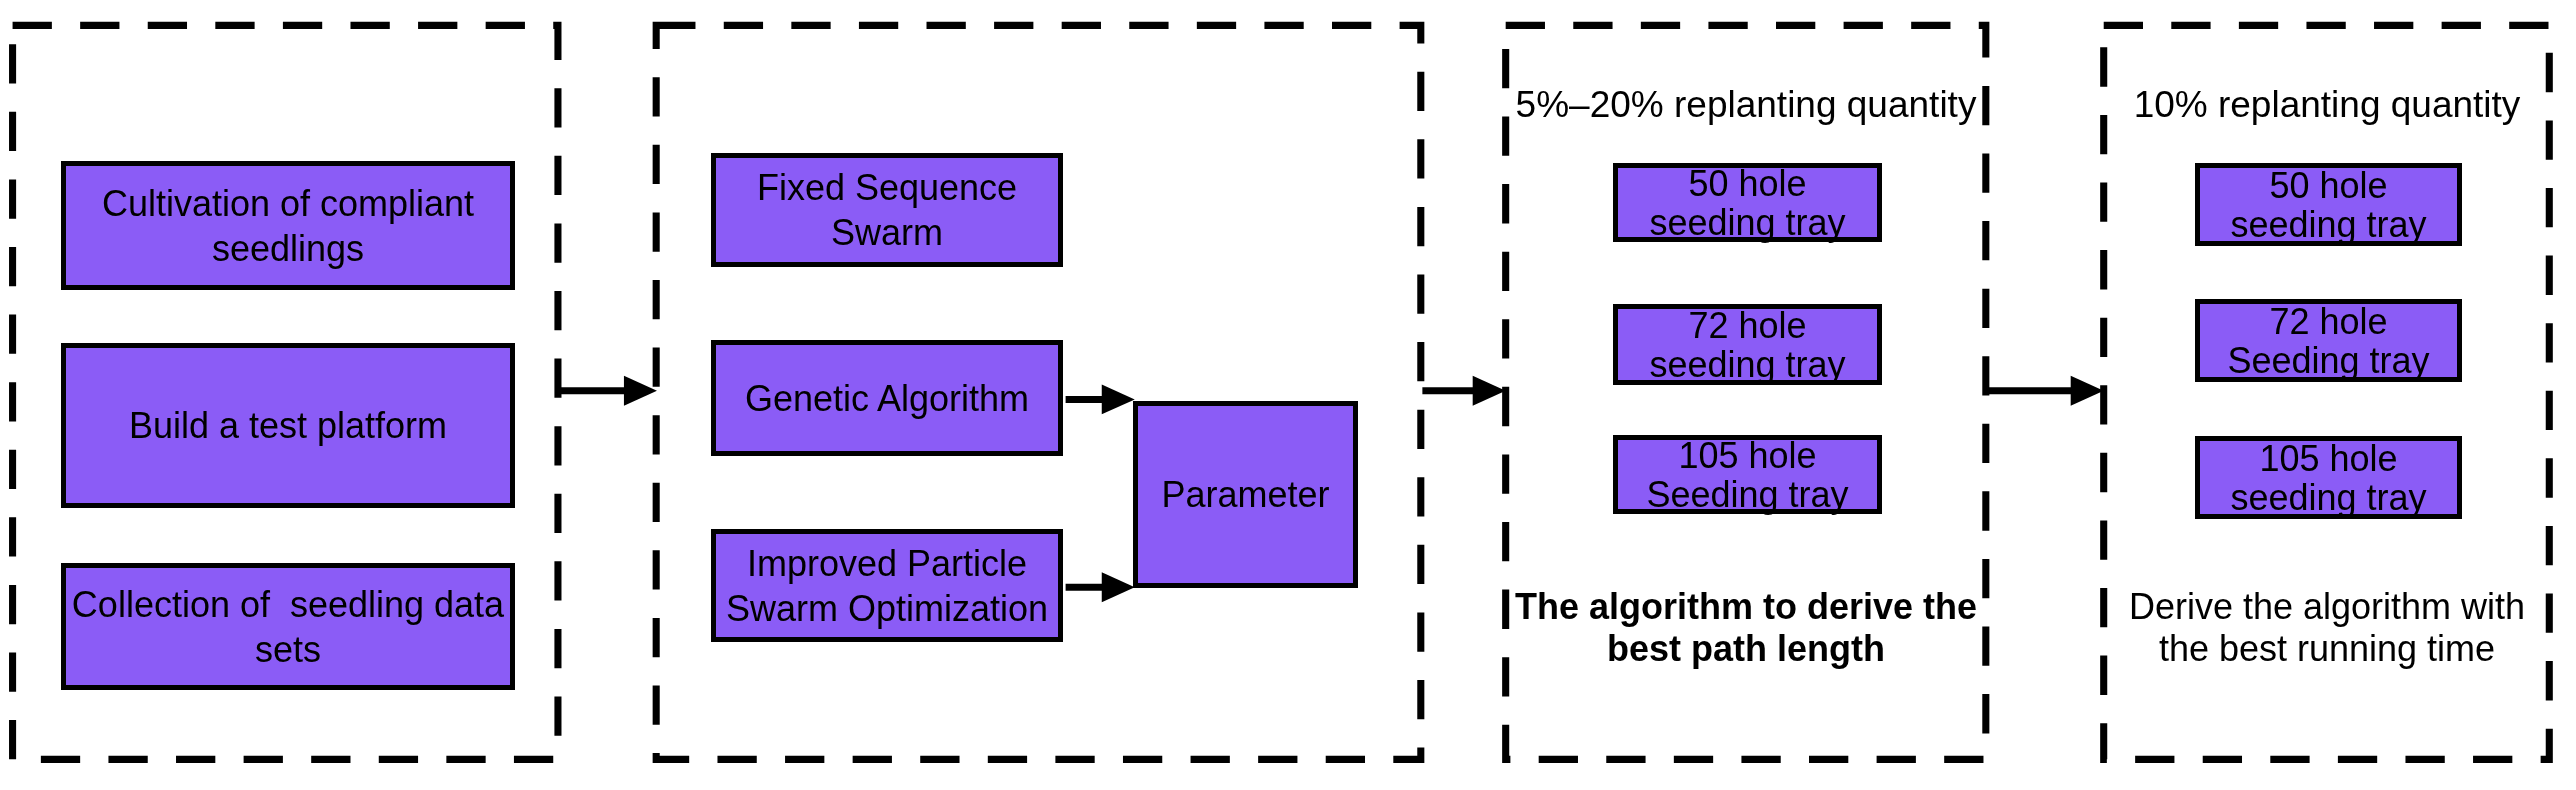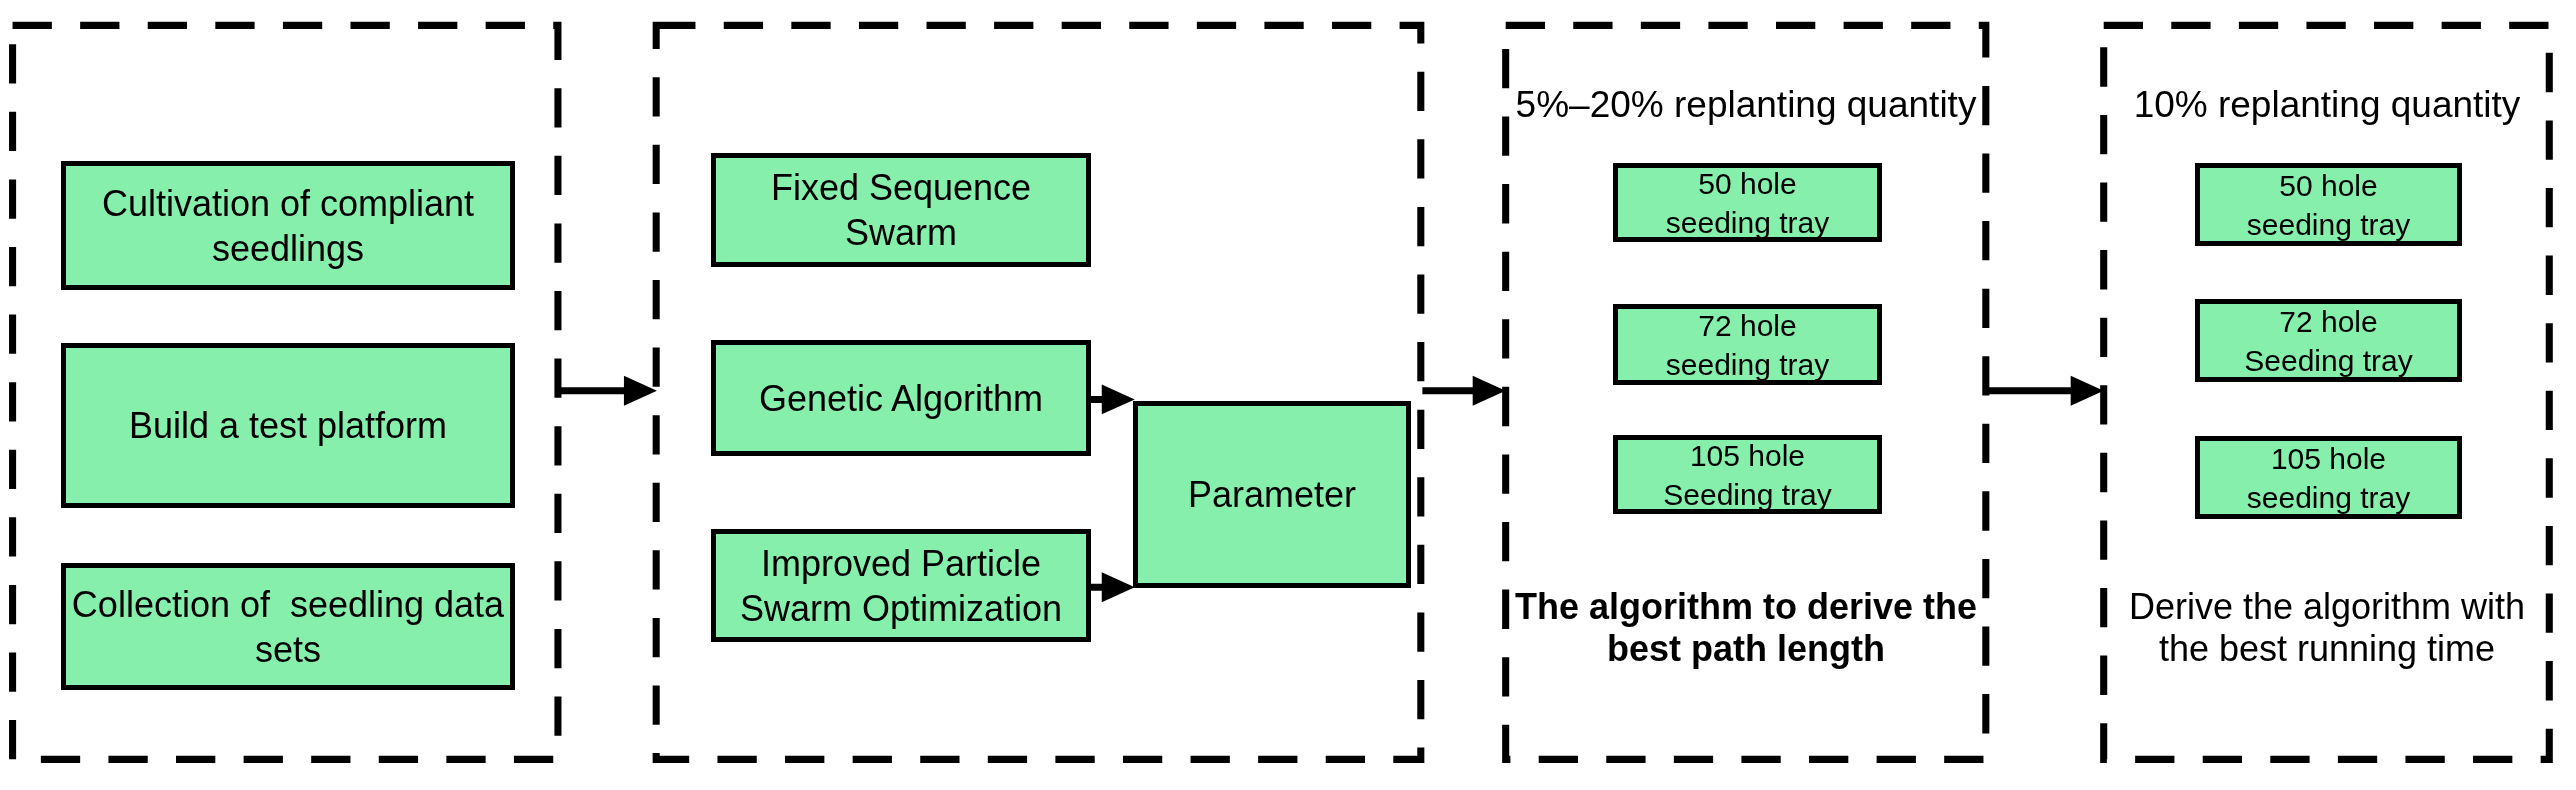--- a/index.html
+++ b/index.html
@@ -13,54 +13,54 @@
   }
   .overlay-svg {
     position: absolute;
     left: 0; top: 0;
     width: 2576px; height: 791px;
   }
   .box {
     position: absolute;
     box-sizing: border-box;
     border: 5.5px solid #000000;
-    background: #86efac;
+    background: #8b5cf6;
     display: flex;
     flex-direction: column;
     align-items: center;
     justify-content: center;
     text-align: center;
     font-size: 36px;
     line-height: 45px;
   }
-  .tray { font-size: 30px; line-height: 39px; }
+  .tray { font-size: 36px; line-height: 39px; }
   .ln { white-space: pre-wrap; }
   .panel-title {
     position: absolute;
     text-align: center;
     font-size: 37px;
     line-height: 44px;
   }
   .caption {
     position: absolute;
     text-align: center;
     font-size: 36px;
     line-height: 42px;
   }
   
   .s1 { left: 61px; width: 454px; }
   .s1b1 { top: 161px; height: 129px; }
   .s1b2 { top: 343px; height: 165px; }
   .s1b3 { top: 539px; height: 127px; margin-top: 24px; }
   
-  .s2 { left: 711px; width: 380px; }
+  .s2 { left: 711px; width: 352px; }
   .s2b1 { top: 153px; height: 114px; }
   .s2b2 { top: 340px; height: 116px; }
   .s2b3 { top: 529px; height: 113px; }
-  .s2side { left: 1133px; top: 401px; width: 278px; height: 187px; }
+  .s2side { left: 1133px; top: 401px; width: 225px; height: 187px; }
   
   .s3 { left: 1613px; width: 269px; }
   .s3b1 { top: 163px; height: 79px; }
   .s3b2 { top: 304px; height: 81px; }
   .s3b3 { top: 435px; height: 79px; }
   .s3title { left: 1506px; width: 480px; top: 83px; }
   .s3caption { left: 1506px; width: 480px; top: 586px; font-weight: bold; }
   
   .s4 { left: 2195px; width: 267px; }
   .s4b1 { top: 163px; height: 83px; }

